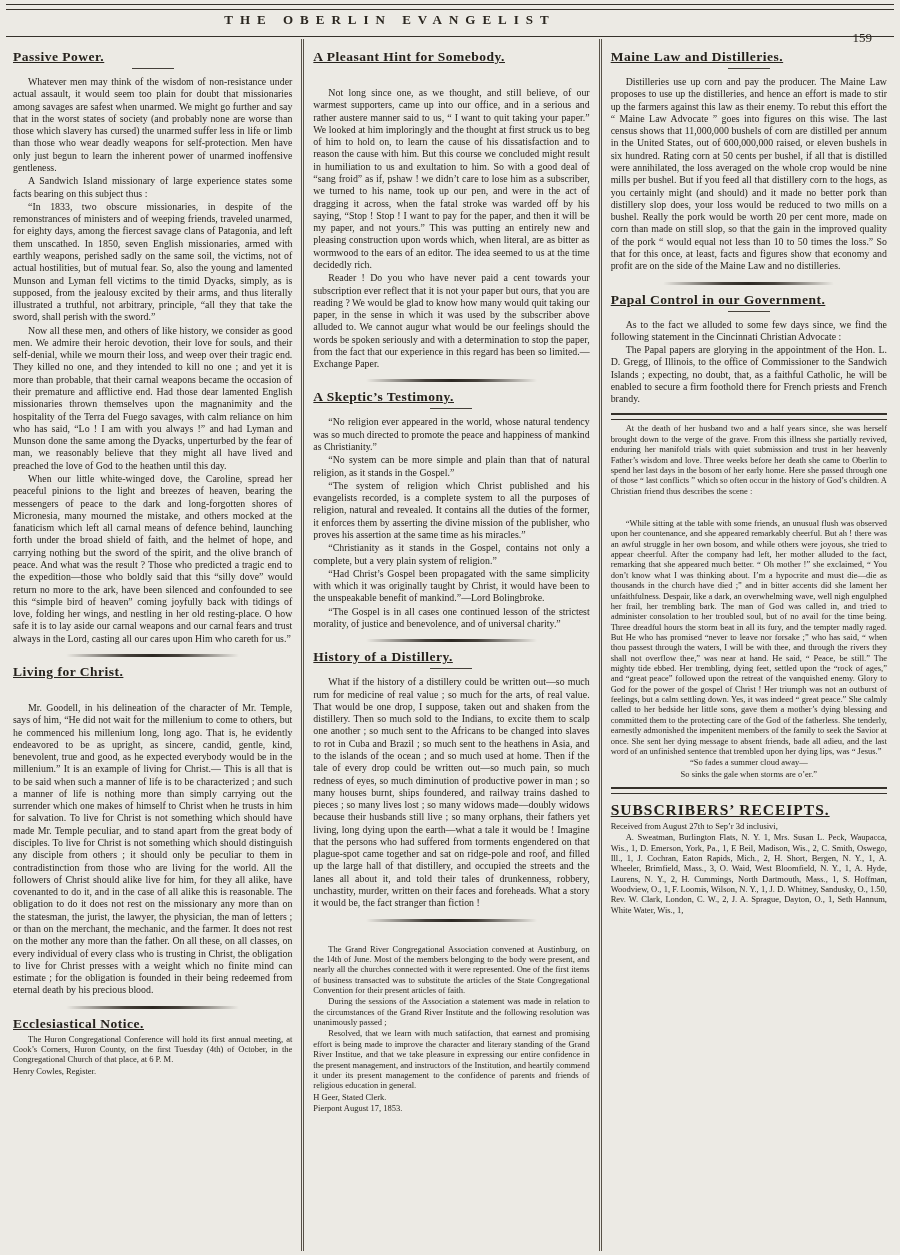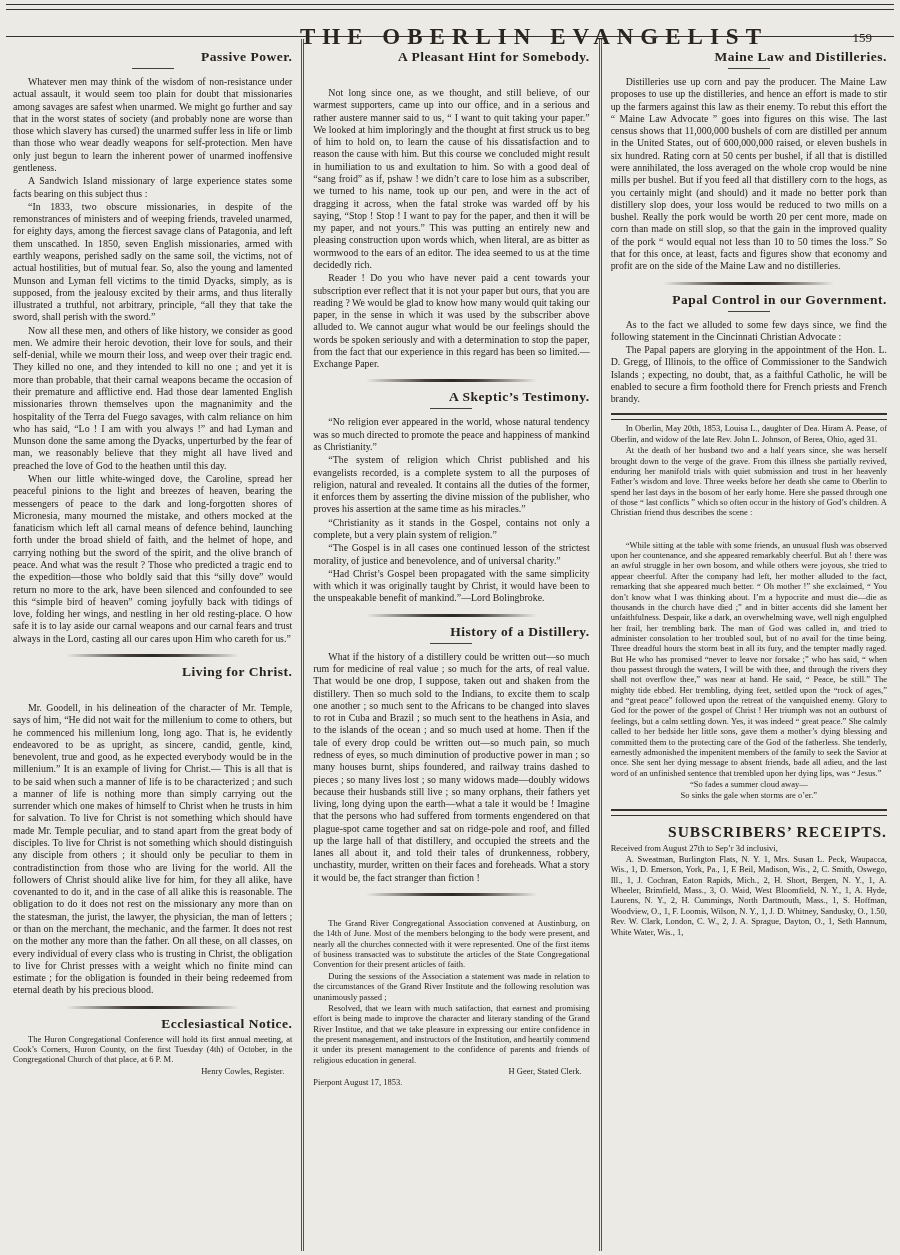--- a/index.html
+++ b/index.html
@@ -18,23 +18,23 @@
   }
   
   .masthead { position:relative; padding-top:4px; }
   .double-rule {
     height:4px; margin:0 6px;
     border-top:1.5px solid #35312a;
     border-bottom:1px solid #35312a;
   }
   .mast-row { position:relative; height:26px; }
   .mast-title {
-    margin:12px; position:absolute; left:0; right:120px; top:2px;
-    text-align:right;
-    font-size:23px; font-weight:bold; letter-spacing:7px;
+    margin:0; position:absolute; left:0; right:120px; top:2px;
+    text-align:center;
+    font-size:13px; font-weight:bold; letter-spacing:7px;
     color:#2a261f;
   }
   .page-num {
     position:absolute; right:28px; top:20px;
     font-size:13px; color:#2a261f;
   }
   .under-rule { height:2px; margin:0 6px; border-top:1px solid #35312a; }
   
   .columns {
     display:flex; align-items:stretch;
@@ -42,22 +42,22 @@
   }
   .col {
     width:33.333%; box-sizing:border-box;
     padding:3px 9px 0 9px;
     overflow:hidden;
   }
   .col + .col { border-left:3px double #575147; }
   
   .heading {
     margin:7px 0 2px 0;
-    font-size:13.5px; font-weight:bold; text-align:right;
-    letter-spacing:0.5px; color:#26221c;
+    font-size:13.5px; font-weight:bold; text-align:left;
+    letter-spacing:0.5px; color:#26221c;text-decoration:underline;
   }
   .heading.h-big { font-size:17px; letter-spacing:5px; font-weight:bold; }
   .heading.h-caps { font-size:15.5px; letter-spacing:1px; font-weight:bold; }
   .rule { border:0; }
   .rule.short { width:42px; height:1px; background:#45403a; margin:3px auto 7px auto; }
   .rule.long  {
     width:62%; height:3px; margin:9px auto 3px auto;
     background:linear-gradient(to right, rgba(69,64,58,0) 0%, #45403a 35%, #2c2822 50%, #45403a 65%, rgba(69,64,58,0) 100%);
     border-radius:2px;
   }
@@ -66,21 +66,21 @@
     border-top:2px solid #35312a; border-bottom:1px solid #35312a;
   }
   .para {
     margin:0 0 1px 0;
     font-size:9.9px; line-height:1.24;
     text-align:justify; text-indent:15px;
     color:#27231d;
   }
   .para.noindent { text-indent:0; }
   .para.center { text-align:center; text-indent:0; }
-  .para.right  { text-align:right; text-indent:0; padding-right:8px; }
+  .para.right  { text-indent:0; padding-right:8px; }
   .para.italic { }
   .para.small  { font-size:8.5px; line-height:1.22; }
   .para.gap-above { margin-top:22px; }
 </style>
 </head>
 <body>
 
 <div class="page">
   <header class="masthead">
     <div class="double-rule"></div>
@@ -109,24 +109,25 @@
         <p class="para right small">Henry Cowles, Register.</p>
       </section>
     <section class="col">
         <h2 class="heading h-normal">A Pleasant Hint for Somebody.</h2>
         <p class="para gap-above">Not long since one, as we thought, and still believe, of our warmest supporters, came up into our office, and in a serious and rather austere manner said to us, “ I want to quit taking your paper.” We looked at him imploringly and the thought at first struck us to beg of him to hold on, to learn the cause of his dissatisfaction and to reason the cause with him. But this course we concluded might result in humiliation to us and exultation to him. So with a good deal of “sang froid” as if, pshaw ! we didn’t care to lose him as a subscriber, we turned to his name, took up our pen, and were in the act of dragging it across, when the fatal stroke was warded off by his saying, “Stop ! Stop ! I want to pay for the paper, and then it will be my paper, and not yours.” This was putting an entirely new and pleasing construction upon words which, when literal, are as bitter as wormwood to the ears of an editor. The idea seemed to us at the time decidedly rich.</p>
         <p class="para ">Reader ! Do you who have never paid a cent towards your subscription ever reflect that it is not your paper but ours, that you are reading ? We would be glad to know how many would quit taking our paper, in the sense in which it was used by the subscriber above alluded to. We cannot augur what would be our feelings should the words be spoken seriously and with a determination to stop the paper, from the fact that our experience in this regard has been so limited.—Exchange Paper.</p>
         <div class="rule long"></div>
         <h2 class="heading h-normal">A Skeptic’s Testimony.</h2>
         <div class="rule short"></div>
         <p class="para ">“No religion ever appeared in the world, whose natural tendency was so much directed to promote the peace and happiness of mankind as Christianity.”</p>
+        <p class="para ">“No system can be more simple and plain than that of natural religion, as it stands in the Gospel.”</p>
         <p class="para ">“The system of religion which Christ published and his evangelists recorded, is a complete system to all the purposes of religion, natural and revealed. It contains all the duties of the former, it enforces them by asserting the divine mission of the publisher, who proves his assertion at the same time as his miracles.”</p>
         <p class="para ">“Christianity as it stands in the Gospel, contains not only a complete, but a very plain system of religion.”</p>
+        <p class="para ">“Had Christ’s Gospel been propagated with the same simplicity with which it was originally taught by Christ, it would have been to the unspeakable benefit of mankind.”—Lord Bolingbroke.</p>
         <p class="para ">“The Gospel is in all cases one continued lesson of the strictest morality, of justice and benevolence, and of universal charity.”</p>
-        <p class="para ">“Had Christ’s Gospel been propagated with the same simplicity with which it was originally taught by Christ, it would have been to the unspeakable benefit of mankind.”—Lord Bolingbroke.</p>
         <div class="rule long"></div>
         <h2 class="heading h-normal">History of a Distillery.</h2>
         <div class="rule short"></div>
         <p class="para ">What if the history of a distillery could be written out—so much rum for medicine of real value ; so much for the arts, of real value. That would be one drop, I suppose, taken out and shaken from the distillery. Then so much sold to the Indians, to excite them to scalp one another ; so much sent to the Africans to be changed into slaves to rot in Cuba and Brazil ; so much sent to the heathens in Asia, and to the islands of the ocean ; and so much used at home. Then if the tale of every drop could be written out—so much pain, so much redness of eyes, so much diminution of productive power in man ; so many houses burnt, ships foundered, and railway trains dashed to pieces ; so many lives lost ; so many widows made—doubly widows because their husbands still live ; so many orphans, their fathers yet living, long dying upon the earth—what a tale it would be ! Imagine that the persons who had suffered from torments engendered on that plague-spot came together and sat on ridge-pole and roof, and filled up the large hall of that distillery, and occupied the streets and the lanes all about it, and told their tales of drunkenness, robbery, unchastity, murder, written on their faces and foreheads. What a story it would be, the fact stranger than fiction !</p>
         <div class="rule long"></div>
         <p class="para small gap-above">The Grand River Congregational Association convened at Austinburg, on the 14th of June. Most of the members belonging to the body were present, and nearly all the churches connected with it were represented. One of the first items of business transacted was to substitute the articles of the State Congregational Convention for their present articles of faith.</p>
         <p class="para small">During the sessions of the Association a statement was made in relation to the circumstances of the Grand River Institute and the following resolution was unanimously passed ;</p>
         <p class="para small">Resolved, that we learn with much satifaction, that earnest and promising effort is being made to improve the character and literary standing of the Grand River Institue, and that we take pleasure in expressing our entire confidence in the present management, and instructors of the Institution, and heartily commend it under its present management to the confidence of parents and friends of religious education in general.</p>
         <p class="para right small">H Geer, Stated Clerk.</p>
         <p class="para noindent small">Pierpont August 17, 1853.</p>
@@ -134,21 +135,20 @@
     <section class="col">
         <h2 class="heading h-normal">Maine Law and Distilleries.</h2>
         <div class="rule short"></div>
         <p class="para ">Distilleries use up corn and pay the producer. The Maine Law proposes to use up the distilleries, and hence an effort is made to stir up the farmers against this law as their enemy. To rebut this effort the “ Maine Law Advocate ” goes into figures on this wise. The last census shows that 11,000,000 bushels of corn are distilled per annum in the United States, out of 600,000,000 raised, or eleven bushels in six hundred. Rating corn at 50 cents per bushel, if all that is distilled were annihilated, the loss averaged on the whole crop would be nine mills per bushel. But if you feed all that distillery corn to the hogs, as you certainly might (and should) and it made no better pork than distillery slop does, your loss would be reduced to two mills on a bushel. Really the pork would be worth 20 per cent more, made on corn than made on still slop, so that the gain in the improved quality of the pork “ would equal not less than 10 to 50 times the loss.” So that for this once, at least, facts and figures show that economy and profit are on the side of the Maine Law and no distilleries.</p>
         <div class="rule long"></div>
         <h2 class="heading h-normal">Papal Control in our Government.</h2>
         <div class="rule short"></div>
         <p class="para ">As to the fact we alluded to some few days since, we find the following statement in the Cincinnati Christian Advocate :</p>
         <p class="para ">The Papal papers are glorying in the appointment of the Hon. L. D. Gregg, of Illinois, to the office of Commissioner to the Sandwich Islands ; expecting, no doubt, that, as a faithful Catholic, he will be enabled to secure a firm foothold there for French priests and French brandy.</p>
         <div class="rule thick"></div>
-        <p class="para small">In Oberlin, May 20th, 1853, Louisa L., daughter of Dea. Hiram A. Pease, of Oberlin, and widow of the late Rev. John L. Johnson, of Berea, Ohio, aged 31.</p>
         <p class="para small">At the death of her husband two and a half years since, she was herself brought down to the verge of the grave. From this illness she partially revived, enduring her manifold trials with quiet submission and trust in her heavenly Father’s wisdom and love. Three weeks before her death she came to Oberlin to spend her last days in the bosom of her early home. Here she passed through one of those “ last conflicts ” which so often occur in the history of God’s children. A Christian friend thus describes the scene :</p>
         <p class="para small gap-above">“While sitting at the table with some friends, an unusual flush was observed upon her countenance, and she appeared remarkably cheerful. But ah ! there was an awful struggle in her own bosom, and while others were joyous, she tried to appear cheerful. After the company had left, her mother alluded to the fact, remarking that she appeared much better. “ Oh mother !” she exclaimed, “ You don’t know what I was thinking about. I’m a hypocrite and must die—die as thousands in the church have died ;” and in bitter accents did she lament her unfaithfulness. Despair, like a dark, an overwhelming wave, well nigh engulphed her frail, her trembling bark. The man of God was called in, and tried to administer consolation to her troubled soul, but of no avail for the time being. Three dreadful hours the storm beat in all its fury, and the tempter madly raged. But He who has promised “never to leave nor forsake ;” who has said, “ when thou passest through the waters, I will be with thee, and through the rivers they shall not overflow thee,” was near at hand. He said, “ Peace, be still.” The mighty tide ebbed. Her trembling, dying feet, settled upon the “rock of ages,” and “great peace” followed upon the retreat of the vanquished enemy. Glory to God for the power of the gospel of Christ ! Her triumph was not an outburst of feelings, but a calm settling down. Yes, it was indeed “ great peace.” She calmly called to her bedside her little sons, gave them a mother’s dying blessing and committed them to the protecting care of the God of the fatherless. She tenderly, earnestly admonished the impenitent members of the family to seek the Savior at once. She sent her dying message to absent friends, bade all adieu, and the last word of an unfinished sentence that trembled upon her dying lips, was “ Jesus.”</p>
         <p class="para center small">“So fades a summer cloud away—</p>
         <p class="para center small">So sinks the gale when storms are o’er.”</p>
         <div class="rule thick"></div>
         <h2 class="heading h-caps">SUBSCRIBERS’ RECEIPTS.</h2>
         <p class="para noindent italic small">Received from August 27th to Sep’r 3d inclusivi,</p>
         <p class="para small">A. Sweatman, Burlington Flats, N. Y. 1, Mrs. Susan L. Peck, Waupacca, Wis., 1, D. Emerson, York, Pa., 1, E Beil, Madison, Wis., 2, C. Smith, Oswego, Ill., 1, J. Cochran, Eaton Rapids, Mich., 2, H. Short, Bergen, N. Y., 1, A. Wheeler, Brimfield, Mass., 3, O. Waid, West Bloomfield, N. Y., 1, A. Hyde, Laurens, N. Y., 2, H. Cummings, North Dartmouth, Mass., 1, S. Hoffman, Woodview, O., 1, F. Loomis, Wilson, N. Y., 1, J. D. Whitney, Sandusky, O., 1.50, Rev. W. Clark, London, C. W., 2, J. A. Sprague, Dayton, O., 1, Seth Hannum, White Water, Wis., 1,</p>
       </section>
   </main>

